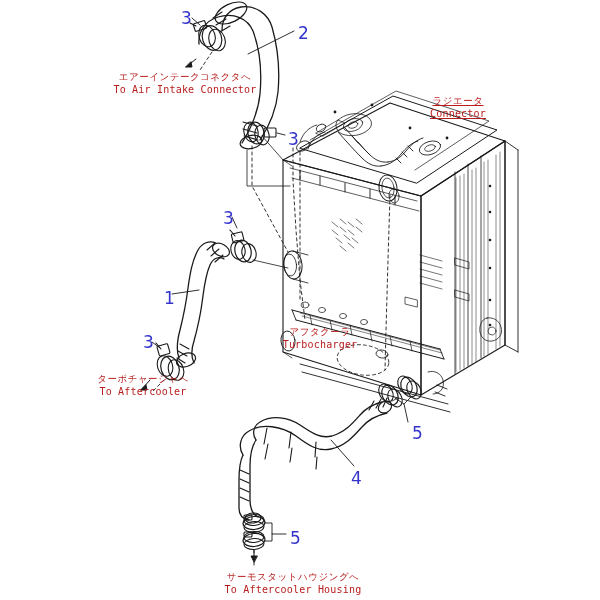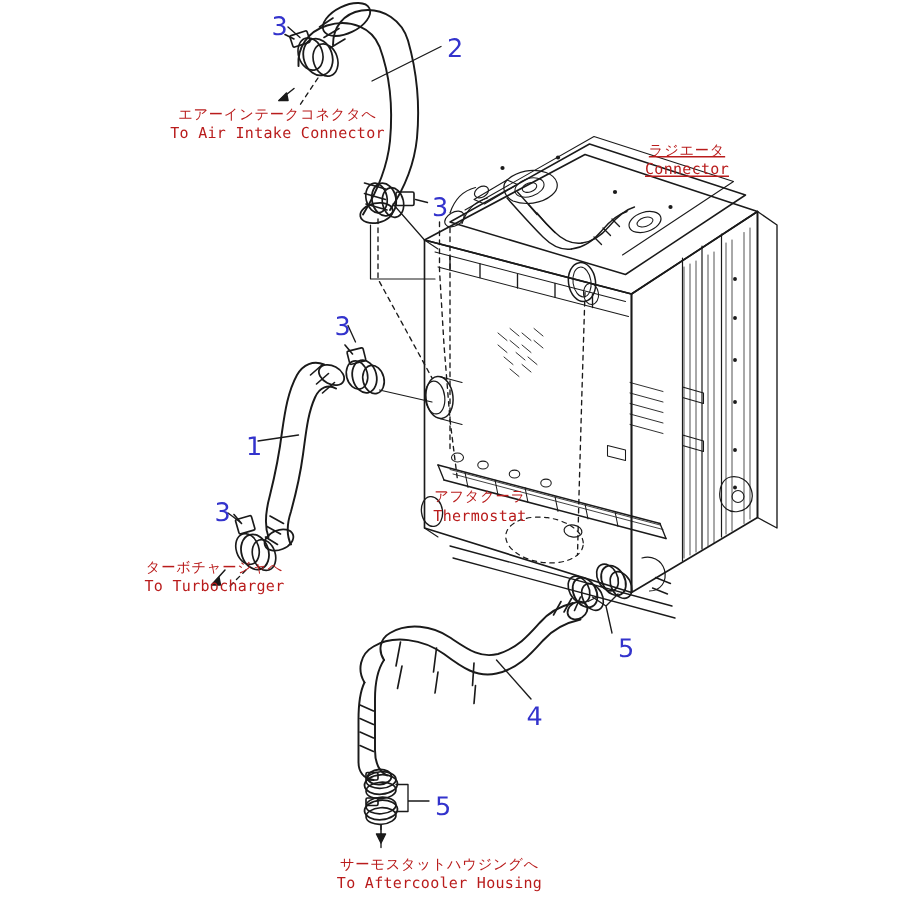--- a/index.html
+++ b/index.html
@@ -357,26 +357,26 @@
     <span class="cap-en">To Air Intake Connector</span>
   </div>
 
   <div class="cap-block" style="left:458px; top:96px; transform:translateX(-50%);text-decoration:underline;">
     <span class="cap-jp">ラジエータ</span>
     <span class="cap-en">Connector</span>
   </div>
 
   <div class="cap-block" style="left:320px; top:327px; transform:translateX(-50%);">
     <span class="cap-jp">アフタクーラ</span>
-    <span class="cap-en">Thermostat</span>
+    <span class="cap-en">Turbocharger</span>
   </div>
 
   <div class="cap-block" style="left:143px; top:374px; transform:translateX(-50%);">
     <span class="cap-jp">ターボチャージャへ</span>
-    <span class="cap-en">To Turbocharger</span>
+    <span class="cap-en">To Aftercooler</span>
   </div>
 
   <div class="cap-block" style="left:293px; top:572px; transform:translateX(-50%);">
     <span class="cap-jp">サーモスタットハウジングへ</span>
     <span class="cap-en">To Aftercooler Housing</span>
   </div>
 
 </div>
 
 </body></html>

